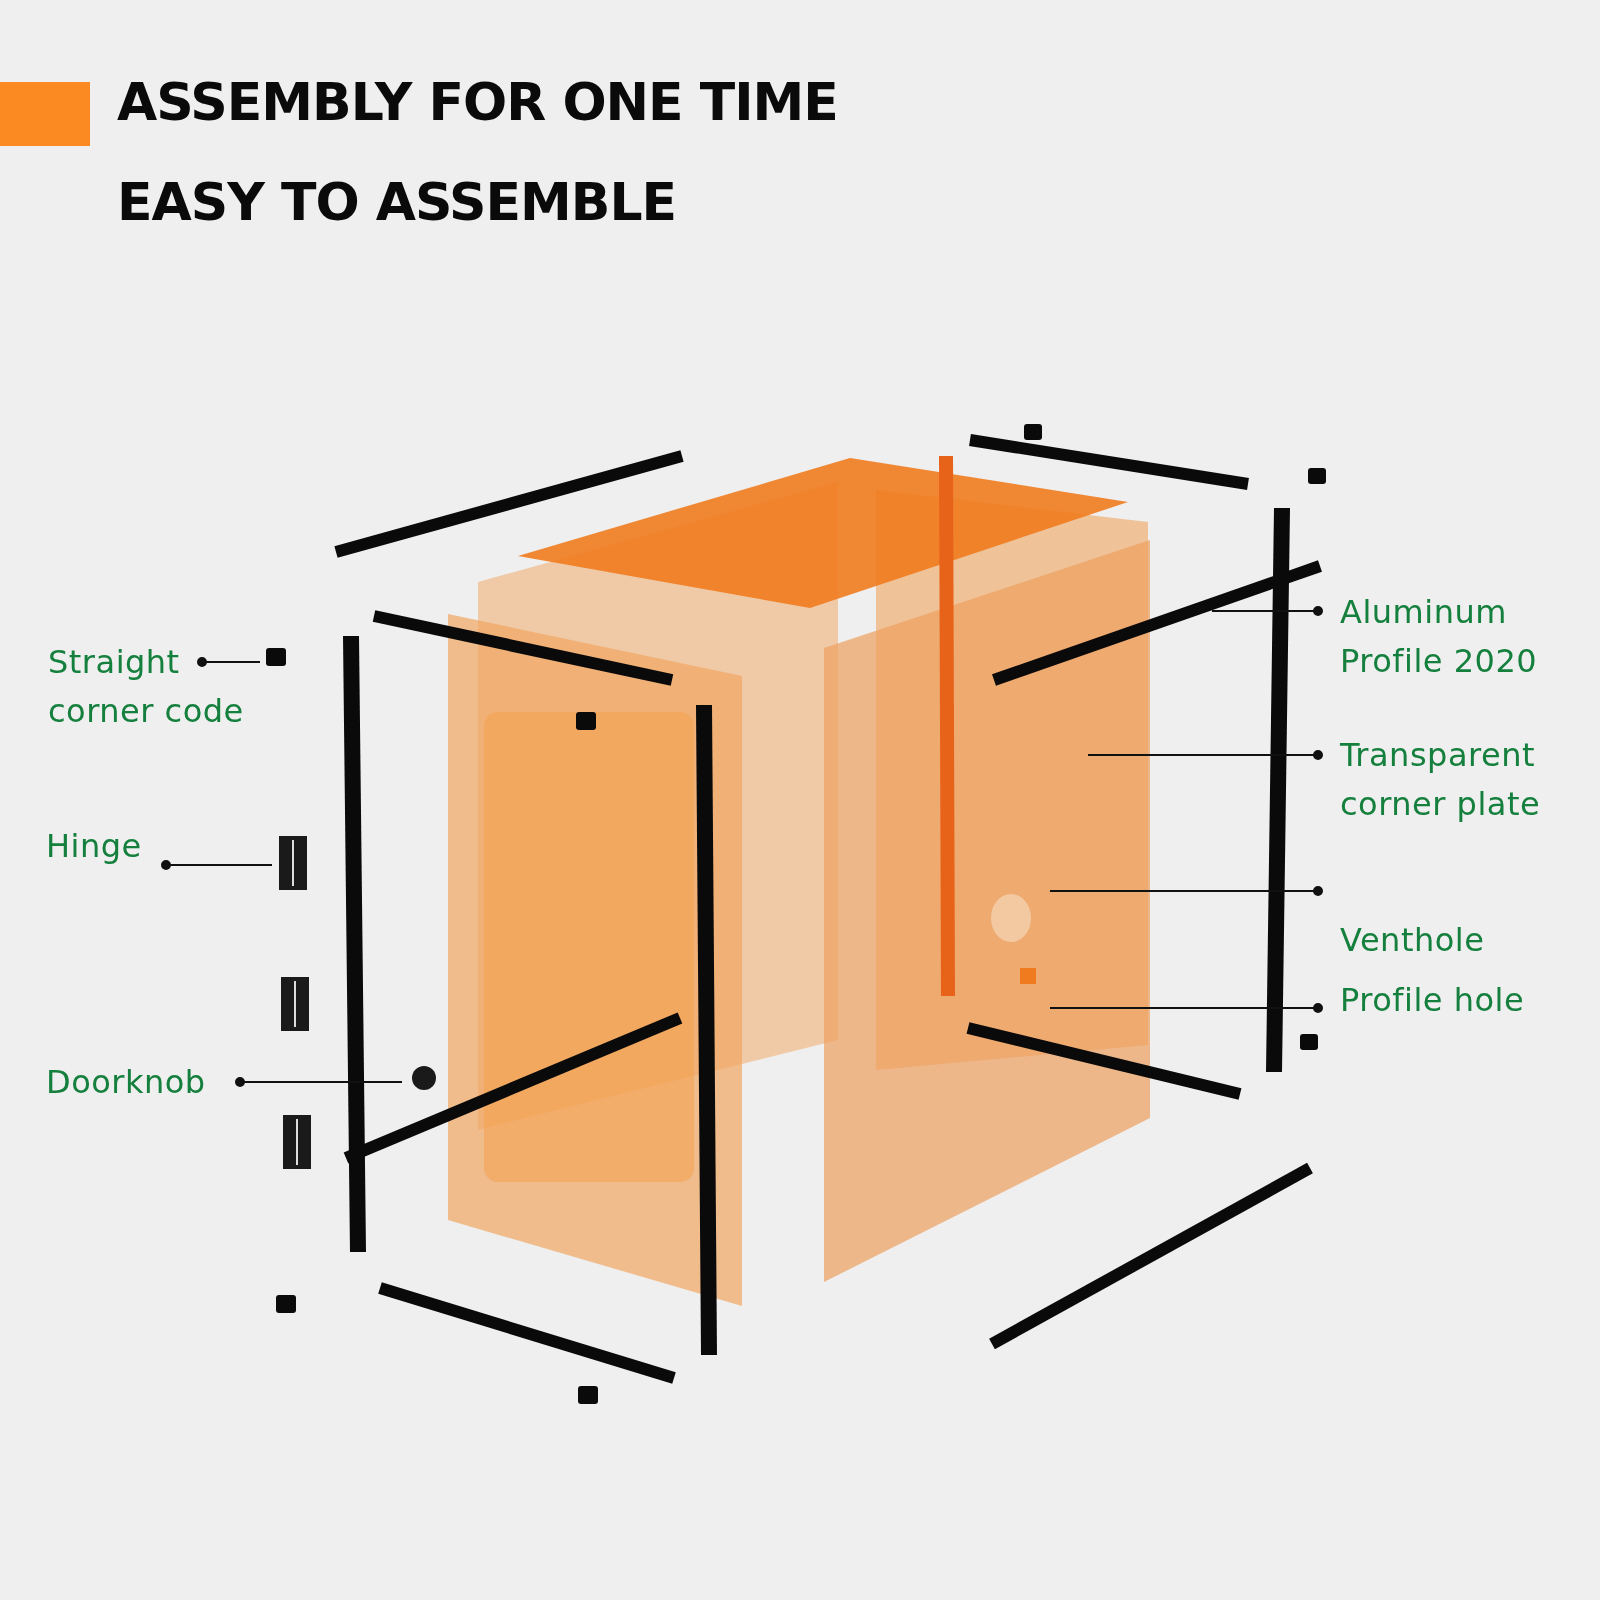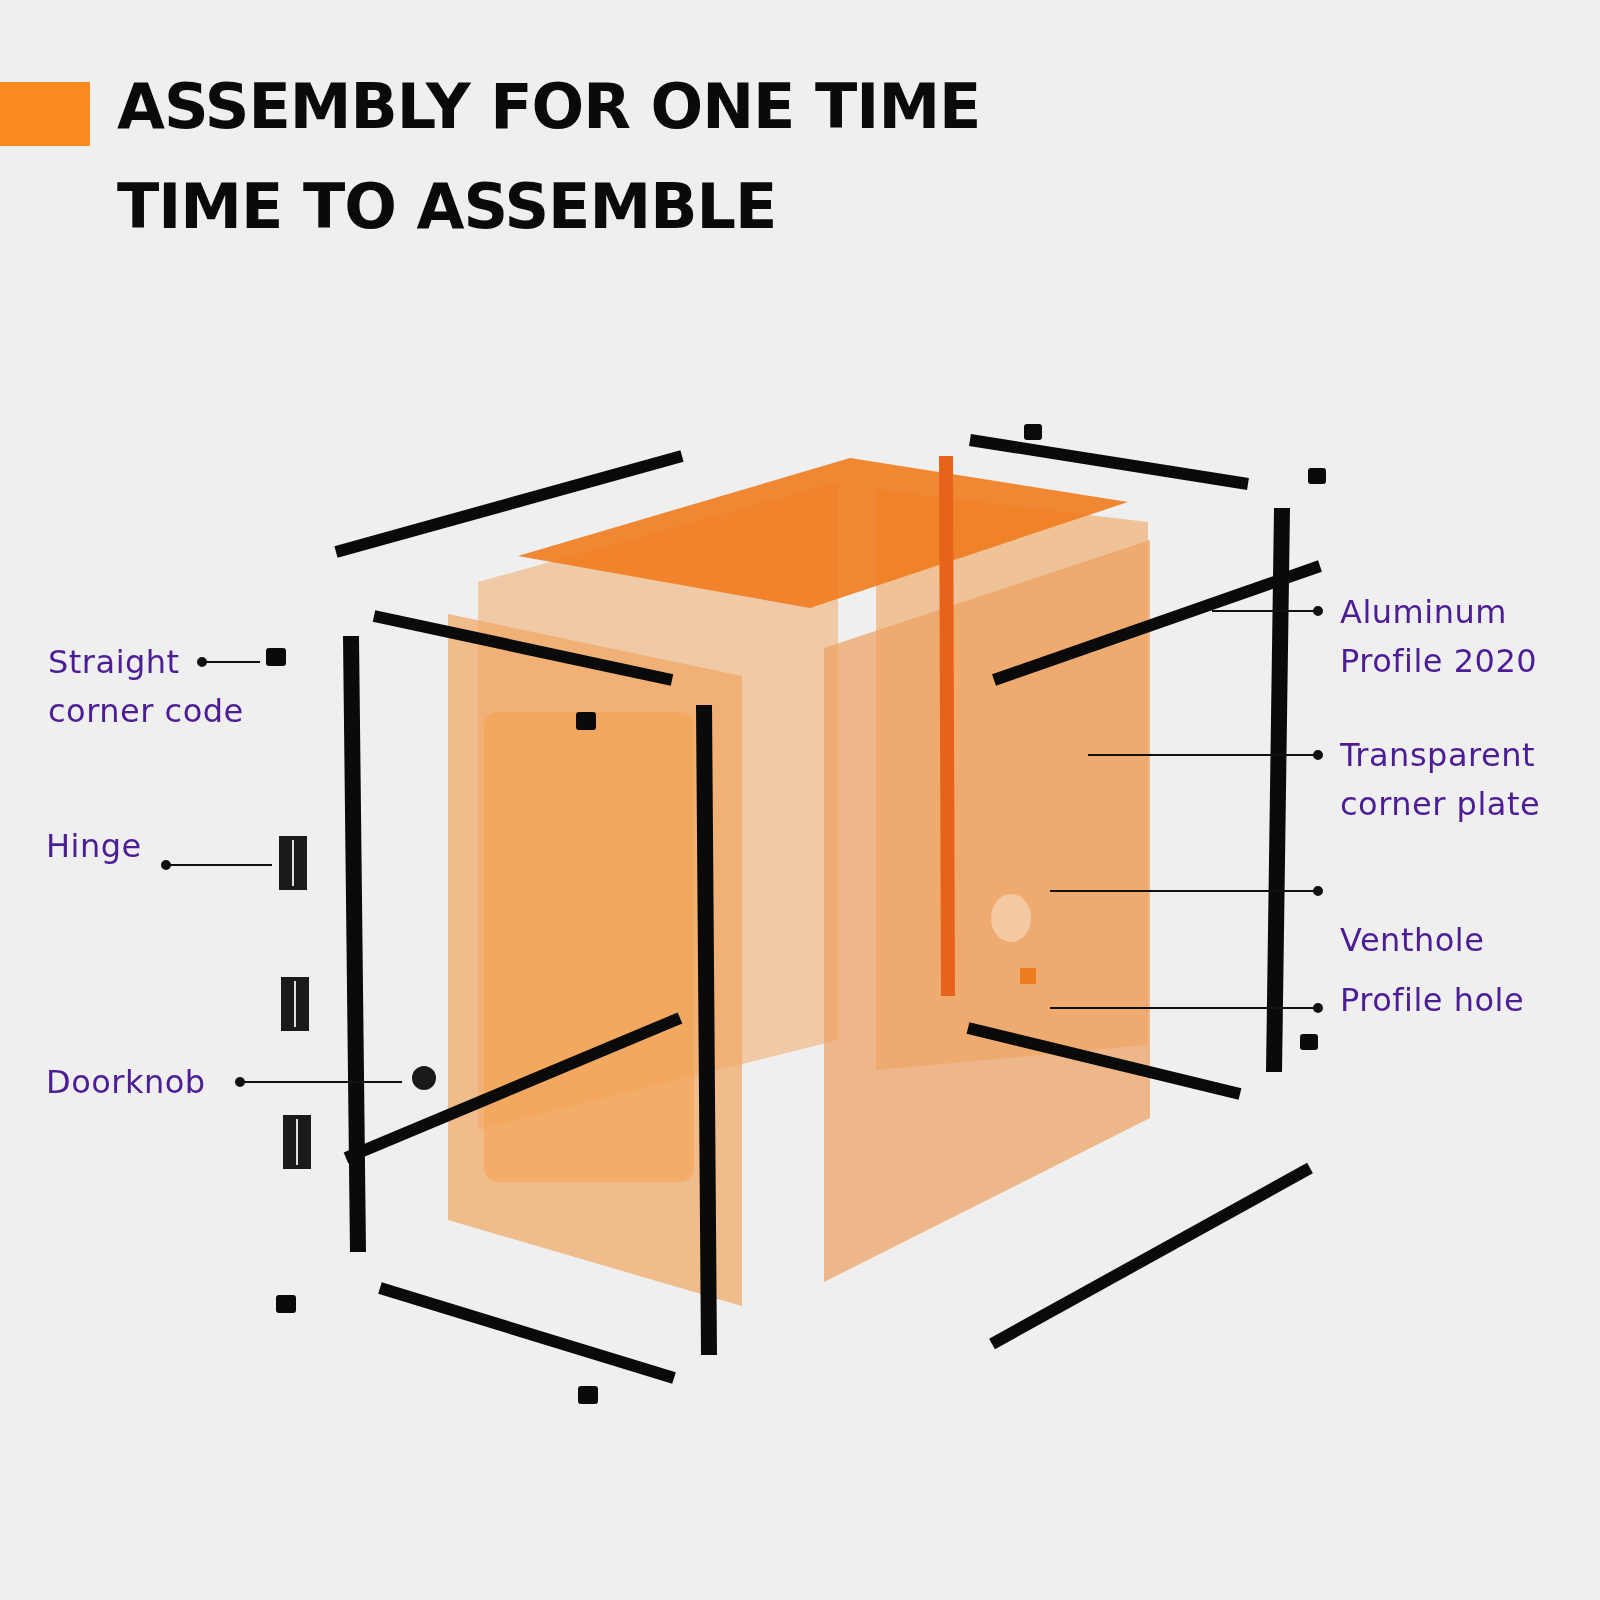--- a/index.html
+++ b/index.html
@@ -3,36 +3,36 @@
 <meta charset="utf-8">
 <style>
   html, body { margin:0; padding:0; }
   body {
     width:1600px; height:1600px; background:#efefef; position:relative; overflow:hidden;
     font-family: "Liberation Sans", sans-serif;
   }
   .accent-block { position:absolute; left:0; top:82px; width:90px; height:64px; background:#fb8a23; }
   .headline {
     position:absolute; left:117px; font-family:"DejaVu Sans", sans-serif; font-weight:bold;
-    font-size:62px; color:#0a0a0a; letter-spacing:-1px; line-height:1; white-space:nowrap;
+    font-size:52px; color:#0a0a0a; letter-spacing:-1px; line-height:1; white-space:nowrap;
   }
   .h1 { top:76px; }
   .h2 { top:176px; }
   .label {
     position:absolute; font-family:"DejaVu Sans", sans-serif; font-weight:normal; font-size:32px;
-    color:#4c1d95; line-height:49px; white-space:nowrap; letter-spacing:0.5px;
+    color:#15803d; line-height:49px; white-space:nowrap; letter-spacing:0.5px;
   }
   svg.diagram { position:absolute; left:0; top:0; }
 </style>
 </head>
 <body>
 
 <div class="accent-block"></div>
 <div class="headline h1">ASSEMBLY FOR ONE TIME</div>
-<div class="headline h2">TIME TO ASSEMBLE</div>
+<div class="headline h2">EASY TO ASSEMBLE</div>
 
 <svg class="diagram" width="1600" height="1600" viewBox="0 0 1600 1600">
 
   <polygon points="478,582 838,482 838,1040 478,1130" fill="#f1ac6a" opacity="0.55"></polygon>
 
   <polygon points="876,490 1148,522 1148,1045 876,1070" fill="#f0a35d" opacity="0.6"></polygon>
 
   <polygon points="518,556 850,458 1128,502 810,608" fill="#f07b1e" opacity="0.9"></polygon>
 
   <polygon points="824,648 1150,540 1150,1118 824,1282" fill="#eea060" opacity="0.7"></polygon>

